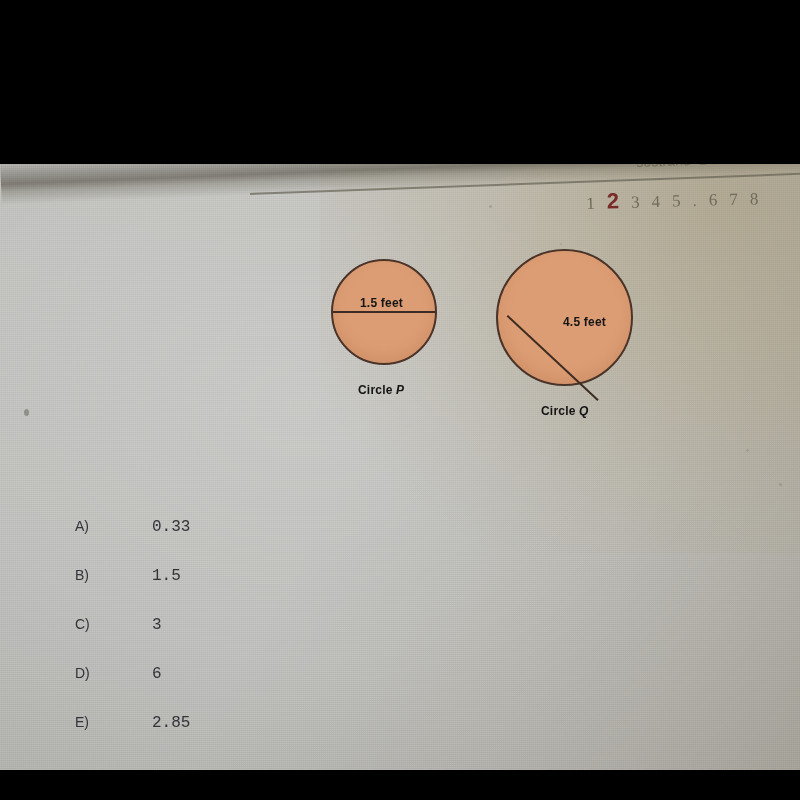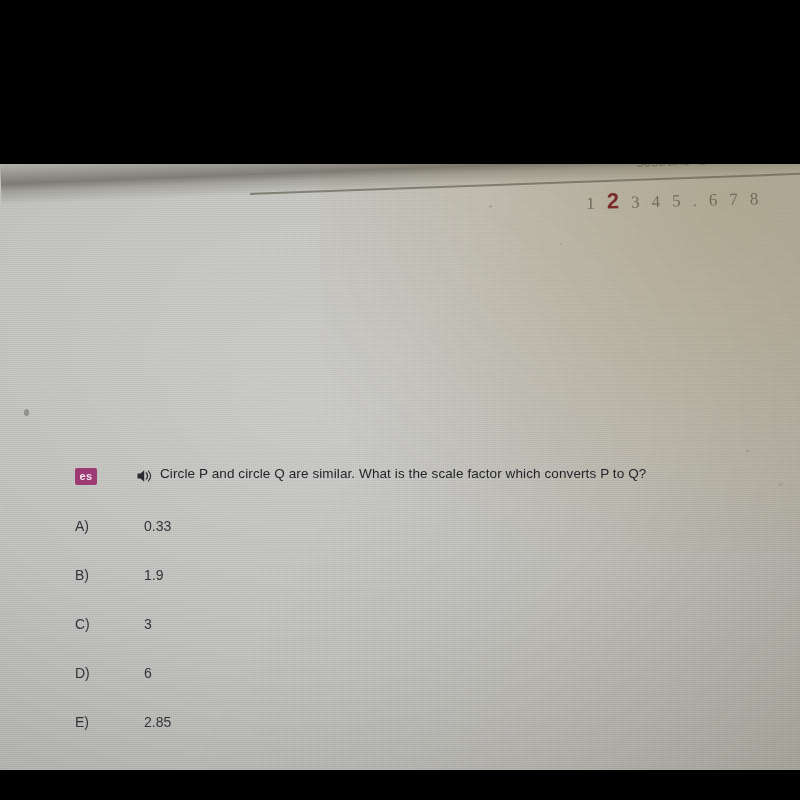--- a/index.html
+++ b/index.html
@@ -265,23 +265,23 @@
   }
   .option-letter {
     position: absolute;
     left: 75px;
     font-family: "Liberation Sans", sans-serif;
     font-size: 14px;
     color: #33333a;
   }
   .option-value {
     position: absolute;
-    left: 144px;
-    font-family: Liberation Sans, sans-serif;
-    font-size: 14px;
+    left: 152px;
+    font-family: Liberation Mono, monospace;
+    font-size: 16px;
     color: #33333a;
   }
 
   
   .speck {
     position: absolute;
     border-radius: 50%;
     background: rgba(70,68,60,0.40);
     pointer-events: none;
   }
@@ -306,46 +306,51 @@
       <span class="page-num current">2</span>
       <span class="page-num">3</span>
       <span class="page-num">4</span>
       <span class="page-num">5</span>
       <span class="page-dot">.</span>
       <span class="page-num">6</span>
       <span class="page-num">7</span>
       <span class="page-num">8</span>
     </div>
 
-
-    <div id="question-row">
-
-      <div id="es-badge">es</div>
-
-      <span id="speaker-icon">
-        <svg width="18" height="16" viewBox="0 0 18 16" aria-hidden="true">
-          <path d="M1.5 5.5 H4.5 L8.2 2.2 V13.8 L4.5 10.5 H1.5 Z" fill="#2a2a30"></path>
-          <path d="M10.2 5.0 A4.0 4.0 0 0 1 10.2 11.0" fill="none" stroke="#2a2a30" stroke-width="1.3" stroke-linecap="round"></path>
-          <path d="M12.4 3.2 A6.4 6.4 0 0 1 12.4 12.8" fill="none" stroke="#2a2a30" stroke-width="1.1" stroke-linecap="round"></path>
-        </svg>
-      </span>
-
-      <div id="question-text">Circle P and circle Q are similar. What is the scale factor which converts P to Q?</div>
+    <div id="figure">
+
+      <div id="circle-p" class="circle"></div>
+      <div id="diameter-p" class="diameter-line"></div>
+      <div id="label-p" class="measure-label">1.5 feet</div>
+      <div id="name-p" class="circle-name">
+        <span>Circle</span>
+        <i>P</i>
+      </div>
+
+      <div id="circle-q" class="circle"></div>
+      <div id="diameter-q" class="diameter-line"></div>
+      <div id="label-q" class="measure-label">4.5 feet</div>
+      <div id="name-q" class="circle-name">
+        <span>Circle</span>
+        <i>Q</i>
+      </div>
+
     </div>
+
 
     <div id="options">
 
       <div class="option-row">
         <span class="option-letter">A)</span>
         <span class="option-value">0.33</span>
       </div>
 
       <div class="option-row">
         <span class="option-letter">B)</span>
-        <span class="option-value">1.9</span>
+        <span class="option-value">1.5</span>
       </div>
 
       <div class="option-row">
         <span class="option-letter">C)</span>
         <span class="option-value">3</span>
       </div>
 
       <div class="option-row">
         <span class="option-letter">D)</span>
         <span class="option-value">6</span>

